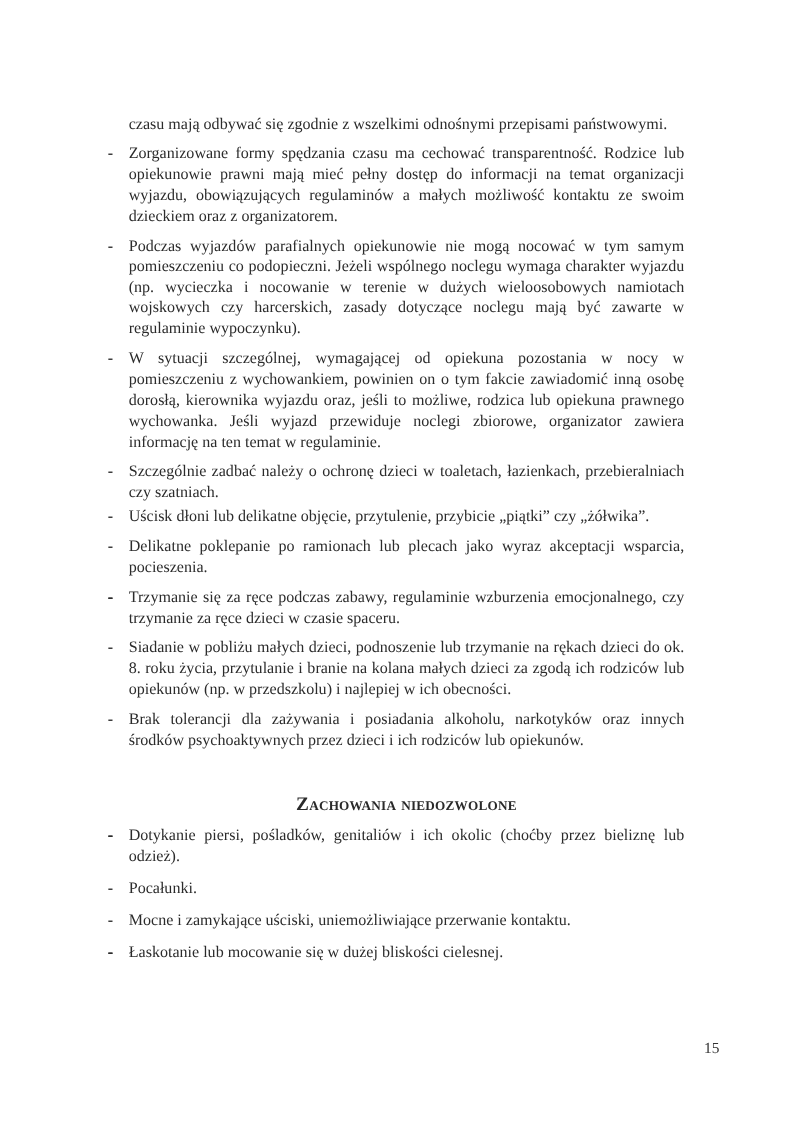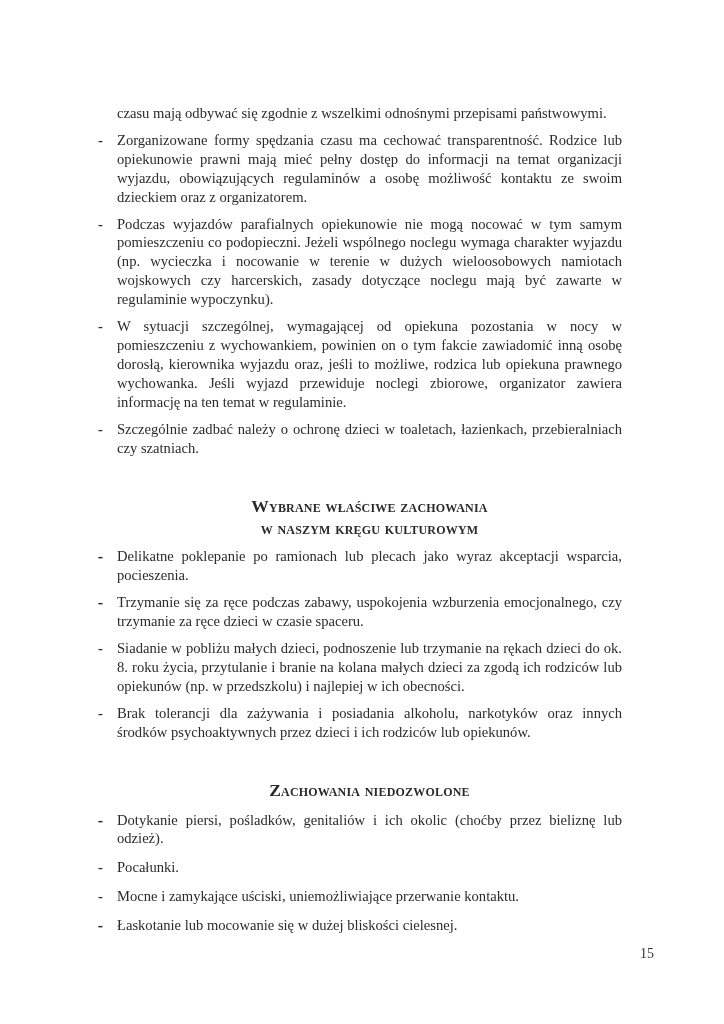--- a/index.html
+++ b/index.html
@@ -76,36 +76,32 @@
   </style>
 </head>
 <body>
 
 <div class="page">
   <div class="content">
 
     <p class="para">czasu mają odbywać się zgodnie z wszelkimi odnośnymi przepisami państwowymi.</p>
 
     <ul class="dash-list section-1">
-      <li><span class="dash">-</span><span>Zorganizowane formy spędzania czasu ma cechować transparentność. Rodzice lub opiekunowie prawni mają mieć pełny dostęp do informacji na temat organizacji wyjazdu, obowiązujących regulaminów a osobę możliwość kontaktu ze swoim dzieckiem oraz z organizatorem.</span></li>
+      <li><span class="dash">-</span><span>Zorganizowane formy spędzania czasu ma cechować transparentność. Rodzice lub opiekunowie prawni mają mieć pełny dostęp do informacji na temat organizacji wyjazdu, obowiązujących regulaminów a małych możliwość kontaktu ze swoim dzieckiem oraz z organizatorem.</span></li>
       <li><span class="dash">-</span><span>Podczas wyjazdów parafialnych opiekunowie nie mogą nocować w tym samym pomieszczeniu co podopieczni. Jeżeli wspólnego noclegu wymaga charakter wyjazdu (np. wycieczka i nocowanie w terenie w dużych wieloosobowych namiotach wojskowych czy harcerskich, zasady dotyczące noclegu mają być zawarte w regulaminie wypoczynku).</span></li>
       <li><span class="dash">-</span><span>W sytuacji szczególnej, wymagającej od opiekuna pozostania w nocy w pomieszczeniu z wychowankiem, powinien on o tym fakcie zawiadomić inną osobę dorosłą, kierownika wyjazdu oraz, jeśli to możliwe, rodzica lub opiekuna prawnego wychowanka. Jeśli wyjazd przewiduje noclegi zbiorowe, organizator zawiera informację na ten temat w regulaminie.</span></li>
       <li><span class="dash">-</span><span>Szczególnie zadbać należy o ochronę dzieci w toaletach, łazienkach, przebieralniach czy szatniach.</span></li>
     </ul>
 
     <div class="section-2">
-      <h2 class="heading heading-a">
-        <span>Wybrane właściwe zachowania</span><br>
-        <span>w naszym kręgu kulturowym</span>
-      </h2>
       <ul class="dash-list">
-        <li><span class="dash">-</span></li>
+        <li><span class="dash">-</span><span>Uścisk dłoni lub delikatne objęcie, przytulenie, przybicie „piątki” czy „żółwika”.</span></li>
         <li><span class="dash">-</span><span>Delikatne poklepanie po ramionach lub plecach jako wyraz akceptacji wsparcia, pocieszenia.</span></li>
         <li><span class="dash">-</span></li>
-        <li><span class="dash">-</span><span>Trzymanie się za ręce podczas zabawy, uspokojenia wzburzenia emocjonalnego, czy trzymanie za ręce dzieci w czasie spaceru.</span></li>
+        <li><span class="dash">-</span><span>Trzymanie się za ręce podczas zabawy, regulaminie wzburzenia emocjonalnego, czy trzymanie za ręce dzieci w czasie spaceru.</span></li>
         <li><span class="dash">-</span><span>Siadanie w pobliżu małych dzieci, podnoszenie lub trzymanie na rękach dzieci do ok. 8. roku życia, przytulanie i branie na kolana małych dzieci za zgodą ich rodziców lub opiekunów (np. w przedszkolu) i najlepiej w ich obecności.</span></li>
         <li><span class="dash">-</span><span>Brak tolerancji dla zażywania i posiadania alkoholu, narkotyków oraz innych środków psychoaktywnych przez dzieci i ich rodziców lub opiekunów.</span></li>
       </ul>
     </div>
 
     <div class="section-3">
       <h2 class="heading heading-b">Zachowania niedozwolone</h2>
       <ul class="dash-list">
         <li><span class="dash">-</span></li>
         <li><span class="dash">-</span><span>Dotykanie piersi, pośladków, genitaliów i ich okolic (choćby przez bieliznę lub odzież).</span></li>

